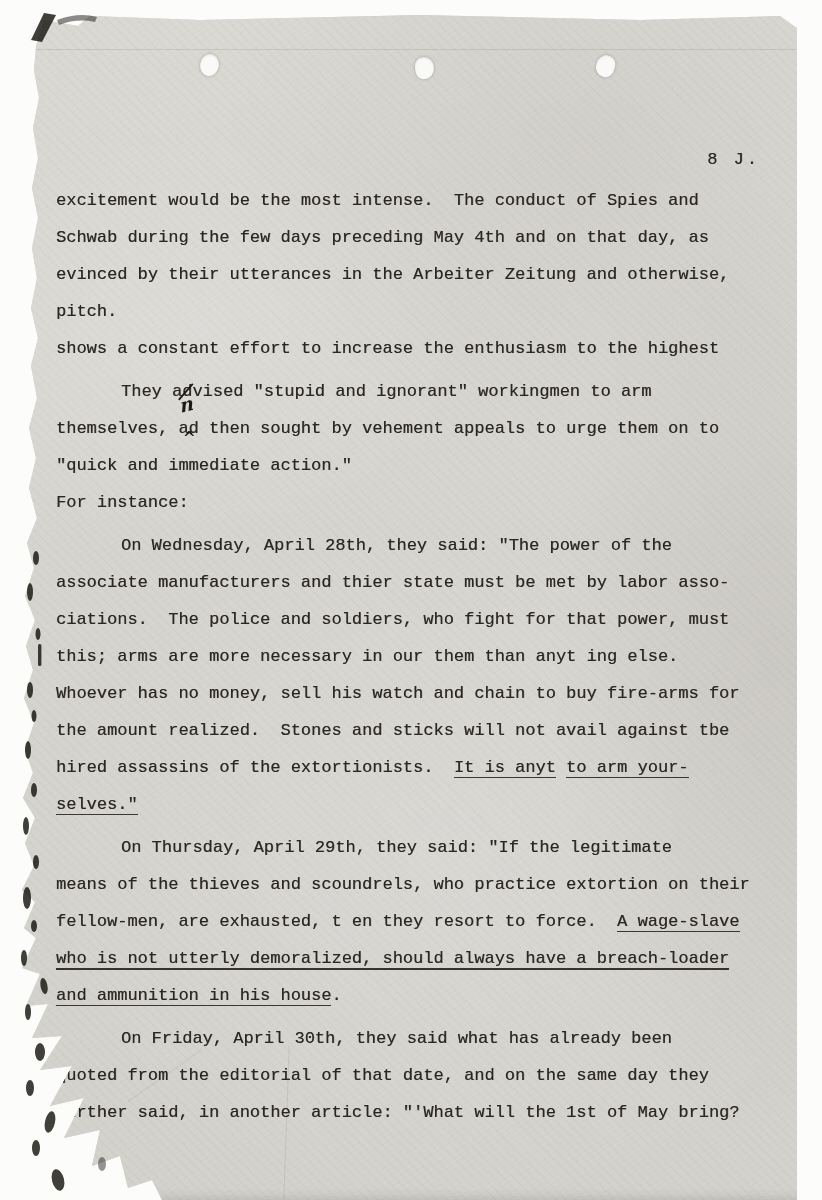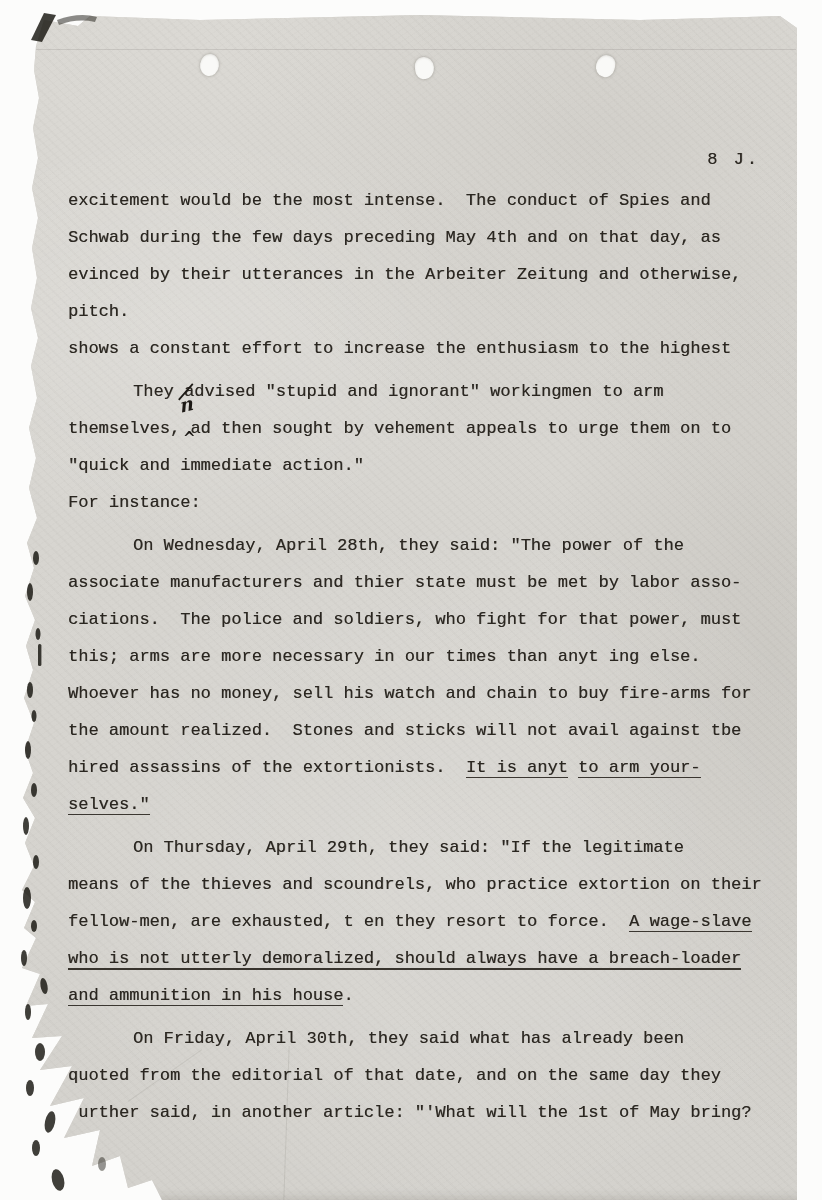--- a/index.html
+++ b/index.html
@@ -54,21 +54,20 @@
   .hole-3{left:596px;top:55px;transform:rotate(14deg);border-radius:55% 45% 48% 52%;}
   .page-number{
     position:absolute;top:150px;left:0;width:760px;text-align:right;
     font-size:17px;letter-spacing:3px;color:#2a2620;
     text-shadow:0.4px 0.3px 0.5px rgba(42,38,32,0.55);
   }
   .doc-body{
     position:absolute;left:56px;top:182px;width:724px;
     font-size:17px;color:#2a2620;
     text-shadow:0.4px 0.3px 0.5px rgba(42,38,32,0.55);
-    margin-left:12px;
   }
   .line{height:37px;line-height:37px;white-space:pre;}
   .line.indent{padding-left:65px;}
   .line.para{margin-top:6px;}
   .underline{border-bottom:1.6px solid rgba(38,33,27,0.88);}
   .underline.heavy{border-bottom:2.4px double rgba(38,33,27,0.9);}
   .handwriting{position:absolute;color:#1c1915;font-family:"DejaVu Serif",serif;}
   .hw-n{left:180px;top:393px;font-size:19px;font-style:italic;
     transform:rotate(-14deg) skewX(-8deg);font-weight:bold;}
   .hw-n::after{content:"";position:absolute;left:-3px;top:-2px;width:20px;height:1.8px;
@@ -96,21 +95,21 @@
       <div class="line"><span>evinced by their utterances in the Arbeiter Zeitung and otherwise,</span></div>
       <div class="line"><span>pitch.</span></div>
       <div class="line"><span>shows a constant effort to increase the enthusiasm to the highest</span></div>
       <div class="line indent para"><span>They advised "stupid and ignorant" workingmen to arm</span></div>
       <div class="line"><span>themselves, ad then sought by vehement appeals to urge them on to</span></div>
       <div class="line"><span>"quick and immediate action."</span></div>
       <div class="line"><span>For instance:</span></div>
       <div class="line indent para"><span>On Wednesday, April 28th, they said: "The power of the</span></div>
       <div class="line"><span>associate manufacturers and thier state must be met by labor asso-</span></div>
       <div class="line"><span>ciations.  The police and soldiers, who fight for that power, must</span></div>
-      <div class="line"><span>this; arms are more necessary in our times than anyt ing else.</span></div>
+      <div class="line"><span>this; arms are more necessary in our them than anyt ing else.</span></div>
       <div class="line"><span>Whoever has no money, sell his watch and chain to buy fire-arms for</span></div>
       <div class="line"><span>the amount realized.  Stones and sticks will not avail against tbe</span></div>
       <div class="line"><span>hired assassins of the extortionists.  </span><span class="underline">It is anyt</span><span> </span><span class="underline">to arm your-</span></div>
       <div class="line"><span class="underline">selves."</span></div>
       <div class="line indent para"><span>On Thursday, April 29th, they said: "If the legitimate</span></div>
       <div class="line"><span>means of the thieves and scoundrels, who practice extortion on their</span></div>
       <div class="line"><span>fellow-men, are exhausted, t en they resort to force.  </span><span class="underline">A wage-slave</span></div>
       <div class="line"><span class="underline heavy">who is not utterly demoralized, should always have a breach-loader</span></div>
       <div class="line"><span class="underline">and ammunition in his house</span><span>.</span></div>
       <div class="line indent para"><span>On Friday, April 30th, they said what has already been</span></div>

